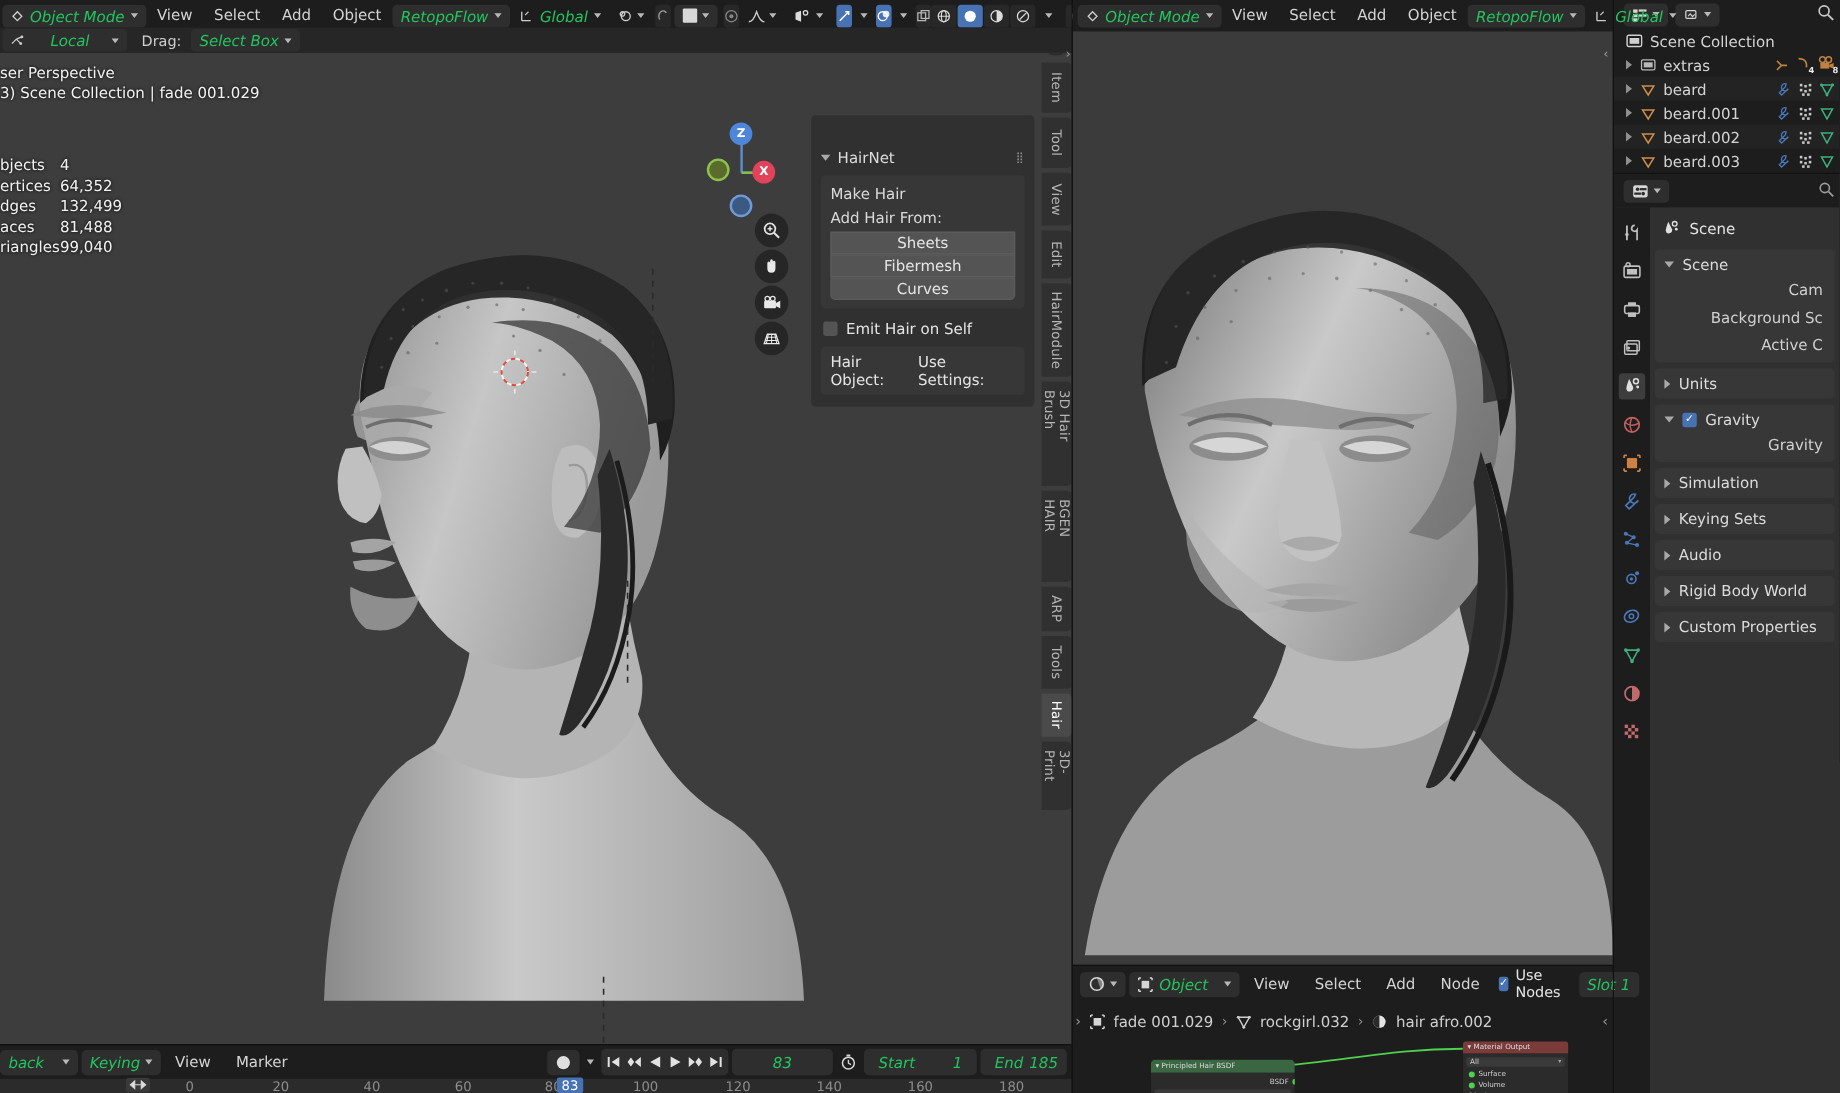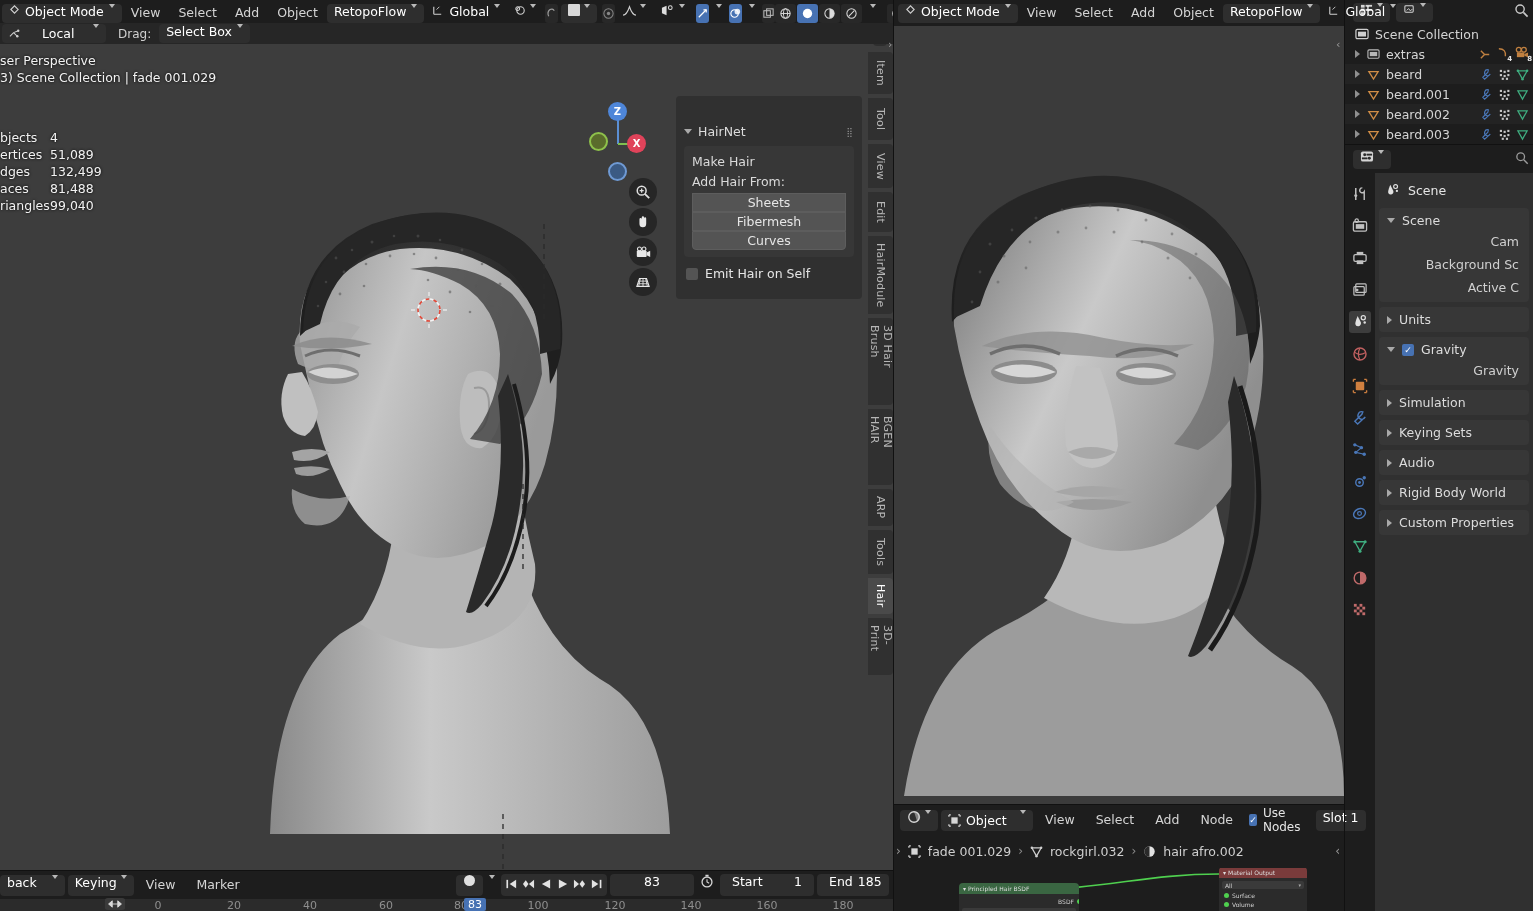--- a/index.html
+++ b/index.html
@@ -4,21 +4,21 @@
 <style>
   * { box-sizing: border-box; margin:0; padding:0; }
   html,body { width:1533px; height:911px; overflow:hidden; background:#1d1d1d;
     font-family:"DejaVu Sans", sans-serif; font-size:12px; color:#e5e5e5; }
   #root { position:relative; width:1533px; height:911px; }
 
   
   .hdr { background:#1d1d1d; display:flex; align-items:center; height:26px; }
   .menu { padding:0 9px; color:#d4d4d4; font-size:12.5px; white-space:nowrap; line-height:26px; }
   .pill { background:#2e2e2e; border-radius:4px; height:19px; display:flex;
-          padding:0 7px; gap:5px; color:#ffffff; font-size:12.5px; white-space:nowrap;}
+          align-items:center; padding:0 7px; gap:5px; color:#22c55e; font-size:12.5px; white-space:nowrap;font-style:italic;}
   .pill.flat { background:transparent; }
   .btnico { width:21px; height:19px; border-radius:3px; display:flex;
             align-items:center; justify-content:center; background:#2e2e2e; }
   .btnico.act { background:#4772b3; }
   .btnico.dark { background:#282828; }
   .cv { width:0;height:0;border-left:3.5px solid transparent;border-right:3.5px solid transparent;
         border-top:4px solid #b9b9b9; display:inline-block; }
   .sep { width:8px; }
 
   
@@ -275,21 +275,21 @@
   <div id="vpL">
     <div class="ovl">ser Perspective</div>
     <div class="ovl" style="top:25px">3) Scene Collection | fade 001.029</div>
     <div id="stats">
       <div class="row">
           <span class="k">bjects</span>
           <span class="v">4</span>
         </div>
       <div class="row">
           <span class="k">ertices</span>
-          <span class="v">51,089</span>
+          <span class="v">64,352</span>
         </div>
       <div class="row">
           <span class="k">dges</span>
           <span class="v">132,499</span>
         </div>
       <div class="row">
           <span class="k">aces</span>
           <span class="v">81,488</span>
         </div>
       <div class="row">
@@ -438,20 +438,24 @@
       <div class="box">
         <div class="lbl">Make Hair</div>
         <div class="lbl">Add Hair From:</div>
         <div class="obtn">Sheets</div>
         <div class="obtn">Fibermesh</div>
         <div class="obtn">Curves</div>
       </div>
       <div class="chkrow">
         <span class="chk"></span>
         <span>Emit Hair on Self</span>
+      </div>
+      <div class="row2">
+        <span>Hair Object:</span>
+        <span>Use Settings:</span>
       </div>
     </div>
 
     <div class="pill" style="position:absolute;right:6px;top:-18px;background:#2e2e2e;height:20px">
       
     </div>
   </div>
 
   <div id="vtabs">
     <div class="vtab" style="height:42px">Item</div>

